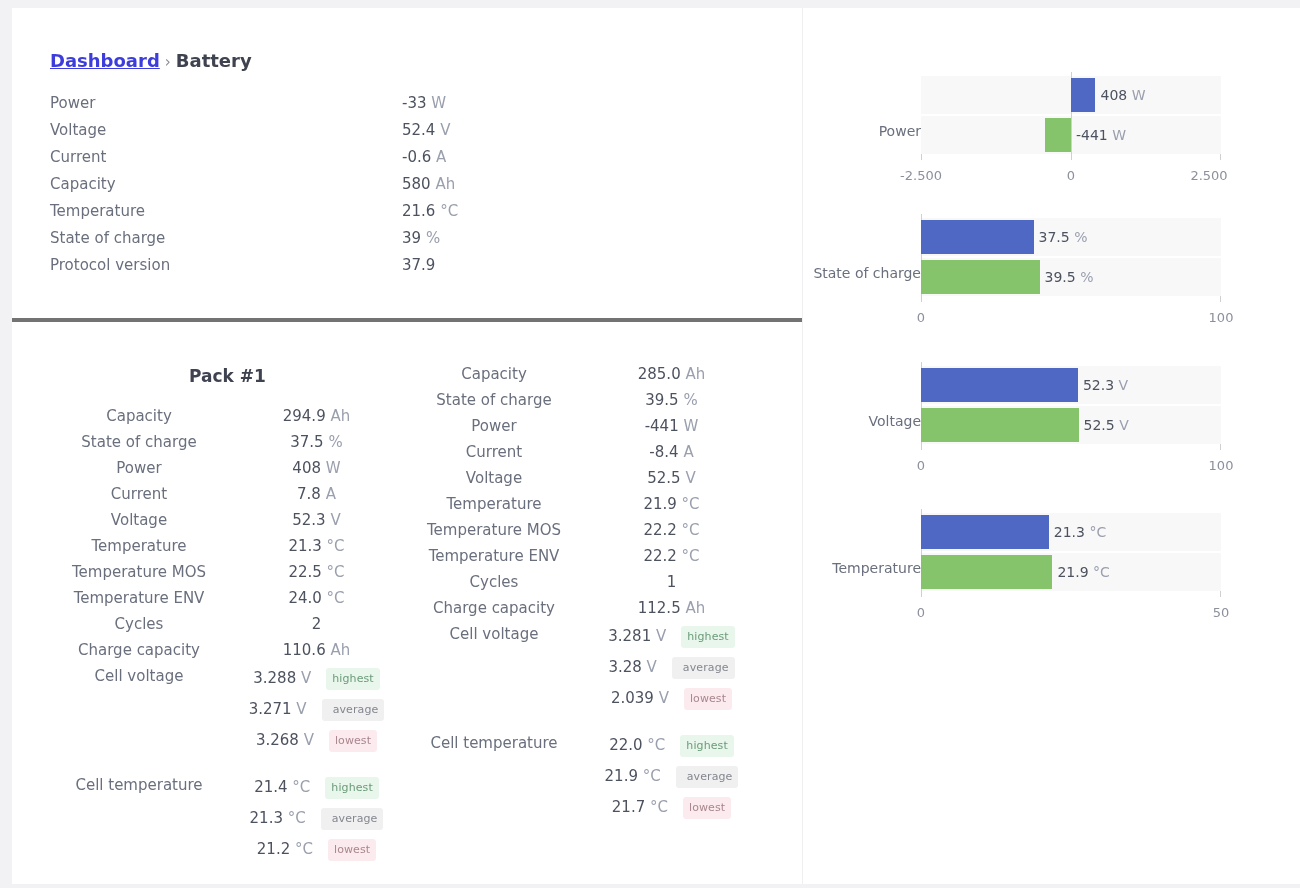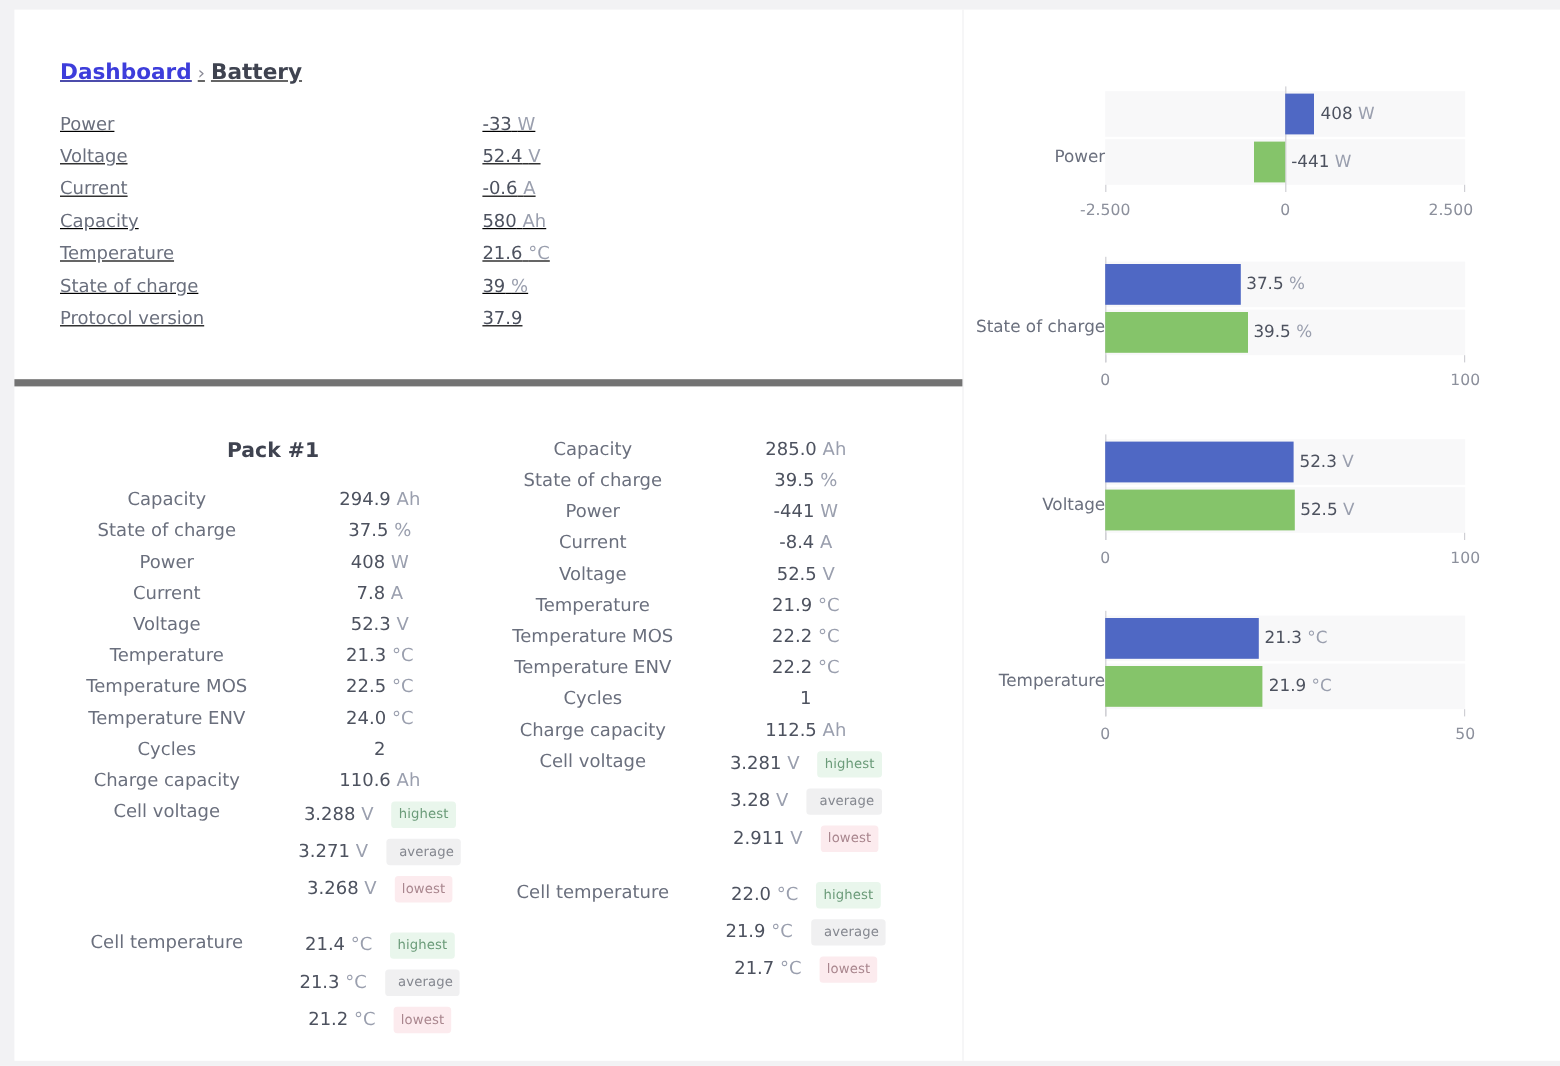--- a/index.html
+++ b/index.html
@@ -20,23 +20,22 @@
   }
 
   
   .left-col {
     width: 791px;
     border-right: 1px solid #f0f0f2;
     position: relative;
   }
   .summary-section {
     padding: 42px 38px 26px 38px;
-    border-bottom: 6px solid #737373;
+    border-bottom: 4px solid #737373;
     height: 314px;
-    text-decoration: underline;
   }
   .breadcrumb {
     font-size: 18px;
     margin-bottom: 24px;
     white-space: nowrap;
   }
   .breadcrumb .crumb-link {
     color: #3d3ddb;
     text-decoration: underline;
     font-weight: 600;
@@ -342,21 +341,21 @@
                 <tr>
                   <td class="kv-label">Cell voltage</td>
                   <td class="kv-value"><span>3.281</span> <span class="kv-unit">V</span><span class="badge badge-highest">highest</span></td>
                 </tr>
                 <tr>
                   <td class="kv-label"></td>
                   <td class="kv-value"><span>3.28</span> <span class="kv-unit">V</span><span class="badge badge-average">average</span></td>
                 </tr>
                 <tr>
                   <td class="kv-label"></td>
-                  <td class="kv-value"><span>2.911</span> <span class="kv-unit">V</span><span class="badge badge-lowest">lowest</span></td>
+                  <td class="kv-value"><span>2.039</span> <span class="kv-unit">V</span><span class="badge badge-lowest">lowest</span></td>
                 </tr>
                 <tr class="spacer-row">
                   <td></td>
                   <td></td>
                 </tr>
                 <tr>
                   <td class="kv-label">Cell temperature</td>
                   <td class="kv-value"><span>22.0</span> <span class="kv-unit">°C</span><span class="badge badge-highest">highest</span></td>
                 </tr>
                 <tr>

